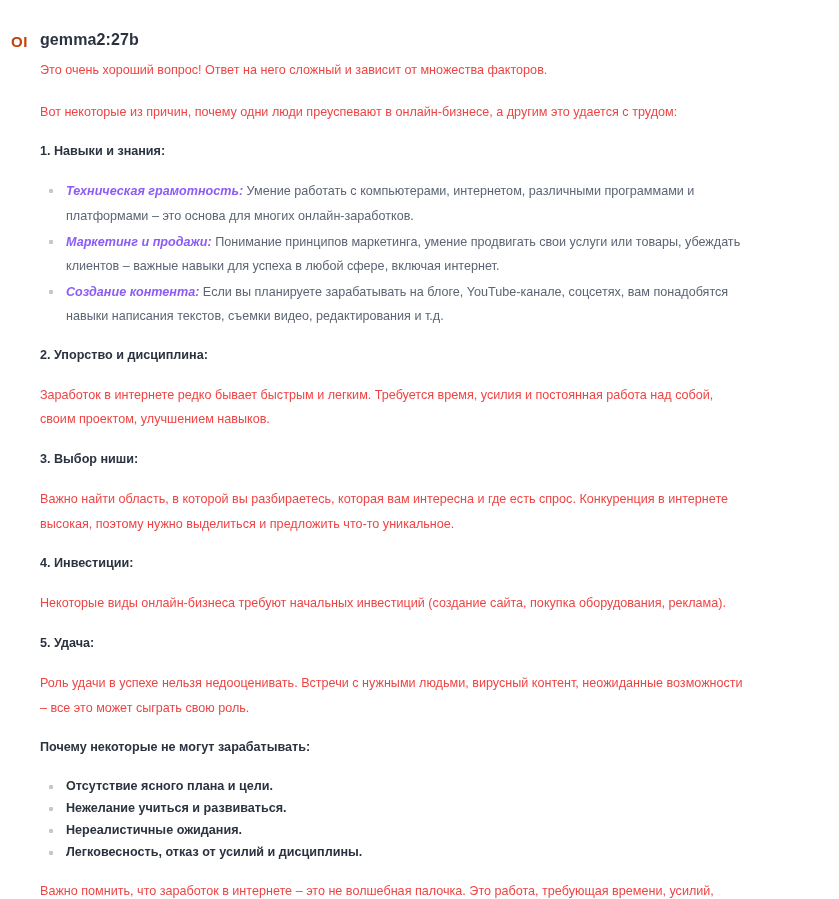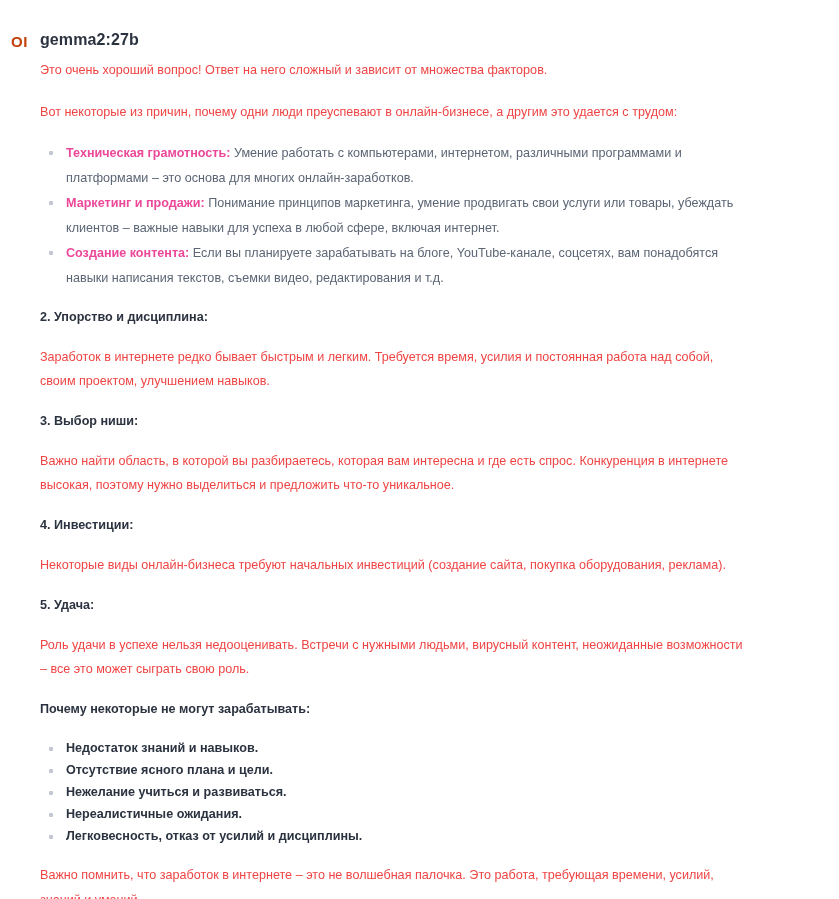--- a/index.html
+++ b/index.html
@@ -80,22 +80,23 @@
     content: "";
     position: absolute;
     left: 9px;
     top: 10px;
     width: 4px;
     height: 4px;
     background: #c2c8d2;
     border-radius: 1px;
   }
   ul.bullets li b {
-    color: #ec4899;
+    color: #8b5cf6;
     font-weight: 700;
+    font-style: italic;
   }
   ul.bullets.tight li {
     line-height: 1.75;
     margin-bottom: 0;
     color: #2b3340;
     font-weight: 700;
   }
 </style>
 </head>
 <body>
@@ -104,20 +105,21 @@
 
   <div class="avatar">OI</div>
 
   <div class="body-col">
 
     <div class="model-name">gemma2:27b</div>
 
     <p class="para">Это очень хороший вопрос! Ответ на него сложный и зависит от множества факторов.</p>
     <p class="para">Вот некоторые из причин, почему одни люди преуспевают в онлайн-бизнесе, а другим это удается с трудом:</p>
 
+    <h4 class="section-head">1. Навыки и знания:</h4>
     <ul class="bullets">
       <li>
         <b>Техническая грамотность:</b><span> Умение работать с компьютерами, интернетом, различными программами и платформами – это основа для многих онлайн-заработков.</span>
       </li>
       <li>
         <b>Маркетинг и продажи:</b><span> Понимание принципов маркетинга, умение продвигать свои услуги или товары, убеждать клиентов – важные навыки для успеха в любой сфере, включая интернет.</span>
       </li>
       <li>
         <b>Создание контента:</b><span> Если вы планируете зарабатывать на блоге, YouTube-канале, соцсетях, вам понадобятся навыки написания текстов, съемки видео, редактирования и т.д.</span>
       </li>
@@ -130,21 +132,20 @@
     <p class="para">Важно найти область, в которой вы разбираетесь, которая вам интересна и где есть спрос. Конкуренция в интернете высокая, поэтому нужно выделиться и предложить что-то уникальное.</p>
 
     <h4 class="section-head">4. Инвестиции:</h4>
     <p class="para">Некоторые виды онлайн-бизнеса требуют начальных инвестиций (создание сайта, покупка оборудования, реклама).</p>
 
     <h4 class="section-head">5. Удача:</h4>
     <p class="para">Роль удачи в успехе нельзя недооценивать. Встречи с нужными людьми, вирусный контент, неожиданные возможности – все это может сыграть свою роль.</p>
 
     <h4 class="section-head">Почему некоторые не могут зарабатывать:</h4>
     <ul class="bullets tight">
-      <li>Недостаток знаний и навыков.</li>
       <li>Отсутствие ясного плана и цели.</li>
       <li>Нежелание учиться и развиваться.</li>
       <li>Нереалистичные ожидания.</li>
       <li>Легковесность, отказ от усилий и дисциплины.</li>
     </ul>
 
     <p class="para">Важно помнить, что заработок в интернете – это не волшебная палочка. Это работа, требующая времени, усилий, знаний и умений.</p>
 
   </div>
 </div>

